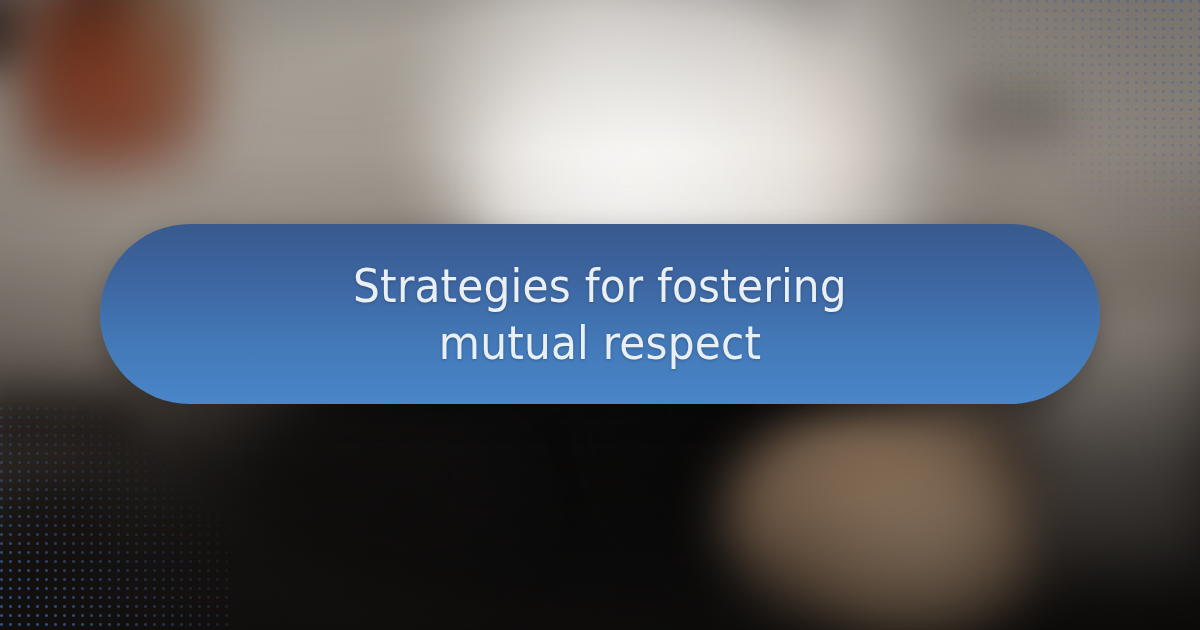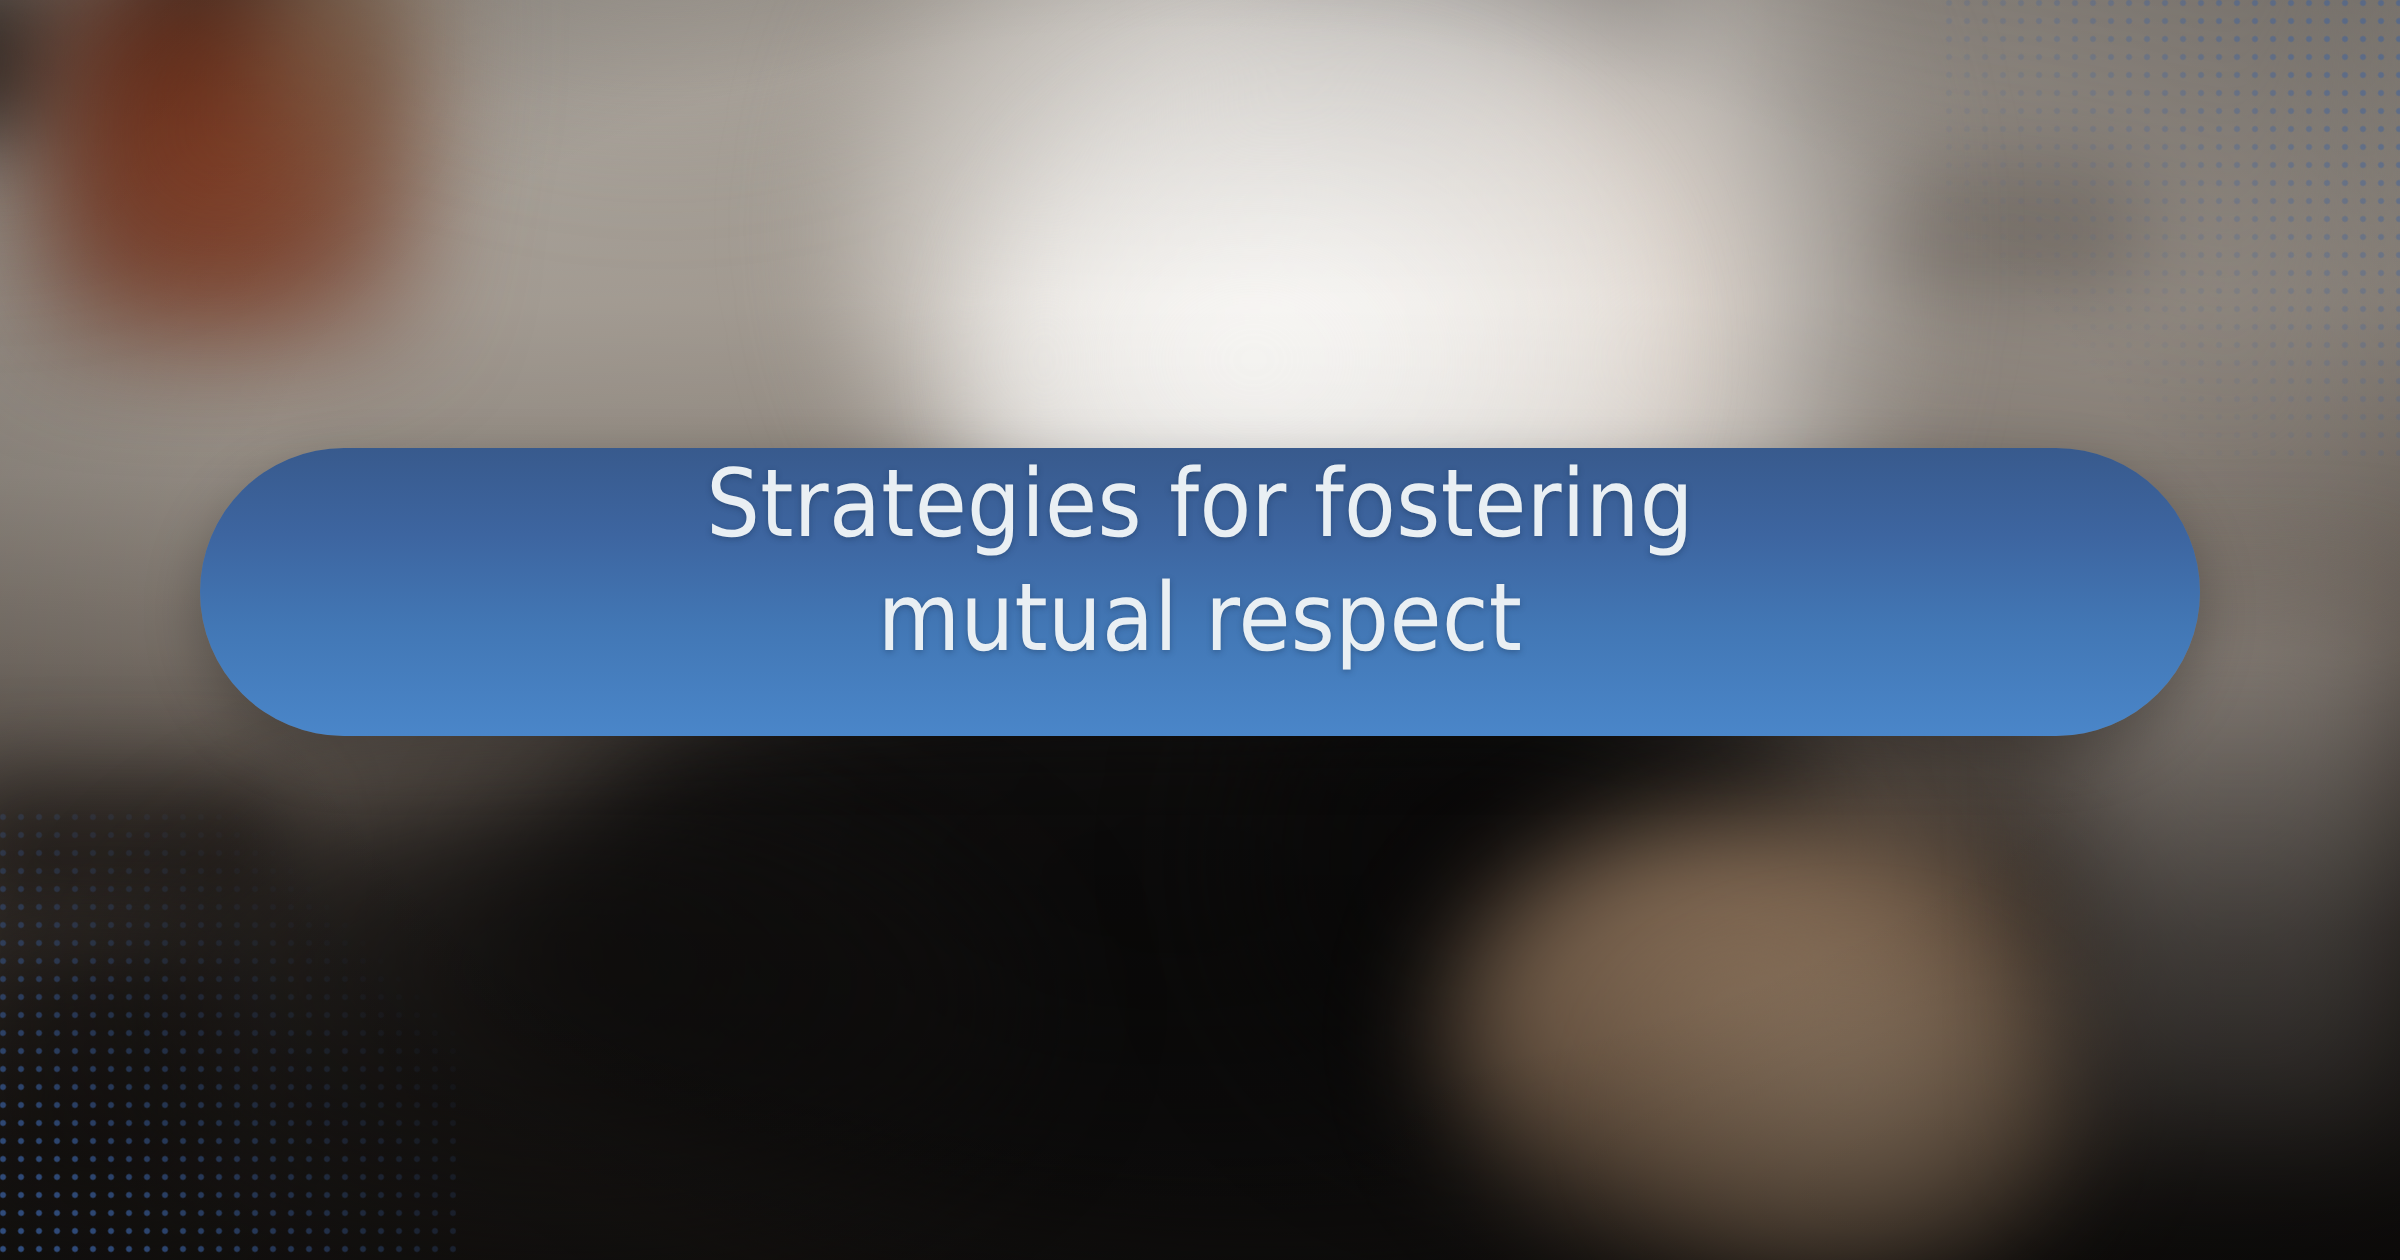--- a/index.html
+++ b/index.html
@@ -250,26 +250,26 @@
     mask-image: linear-gradient(45deg, rgba(0,0,0,1) 0%, rgba(0,0,0,0.85) 22%, rgba(0,0,0,0.32) 52%, rgba(0,0,0,0) 78%);
     opacity: 0.85;
   }
 
   
   .pill {
     position: absolute;
     left: 100px;
     top: 224px;
     width: 1000px;
-    height: 144px;
+    height: 180px;
     border-radius: 90px;
     background: linear-gradient(180deg, #385a8d 0%, #3d65a0 30%, #4277b5 62%, #4a86c9 100%);
     box-shadow: 0 10px 28px rgba(0,0,0,0.28);
     display: flex;
-    align-items: flex-start;
+    align-items: center;
     justify-content: center;
   }
 
   .pill-title {
     margin: 0;
     width: 86%;
     text-align: center;
     font-family: "DejaVu Sans Condensed", "Liberation Sans Narrow", "Liberation Sans", sans-serif;
     font-size: 47px;
     line-height: 1.22;

